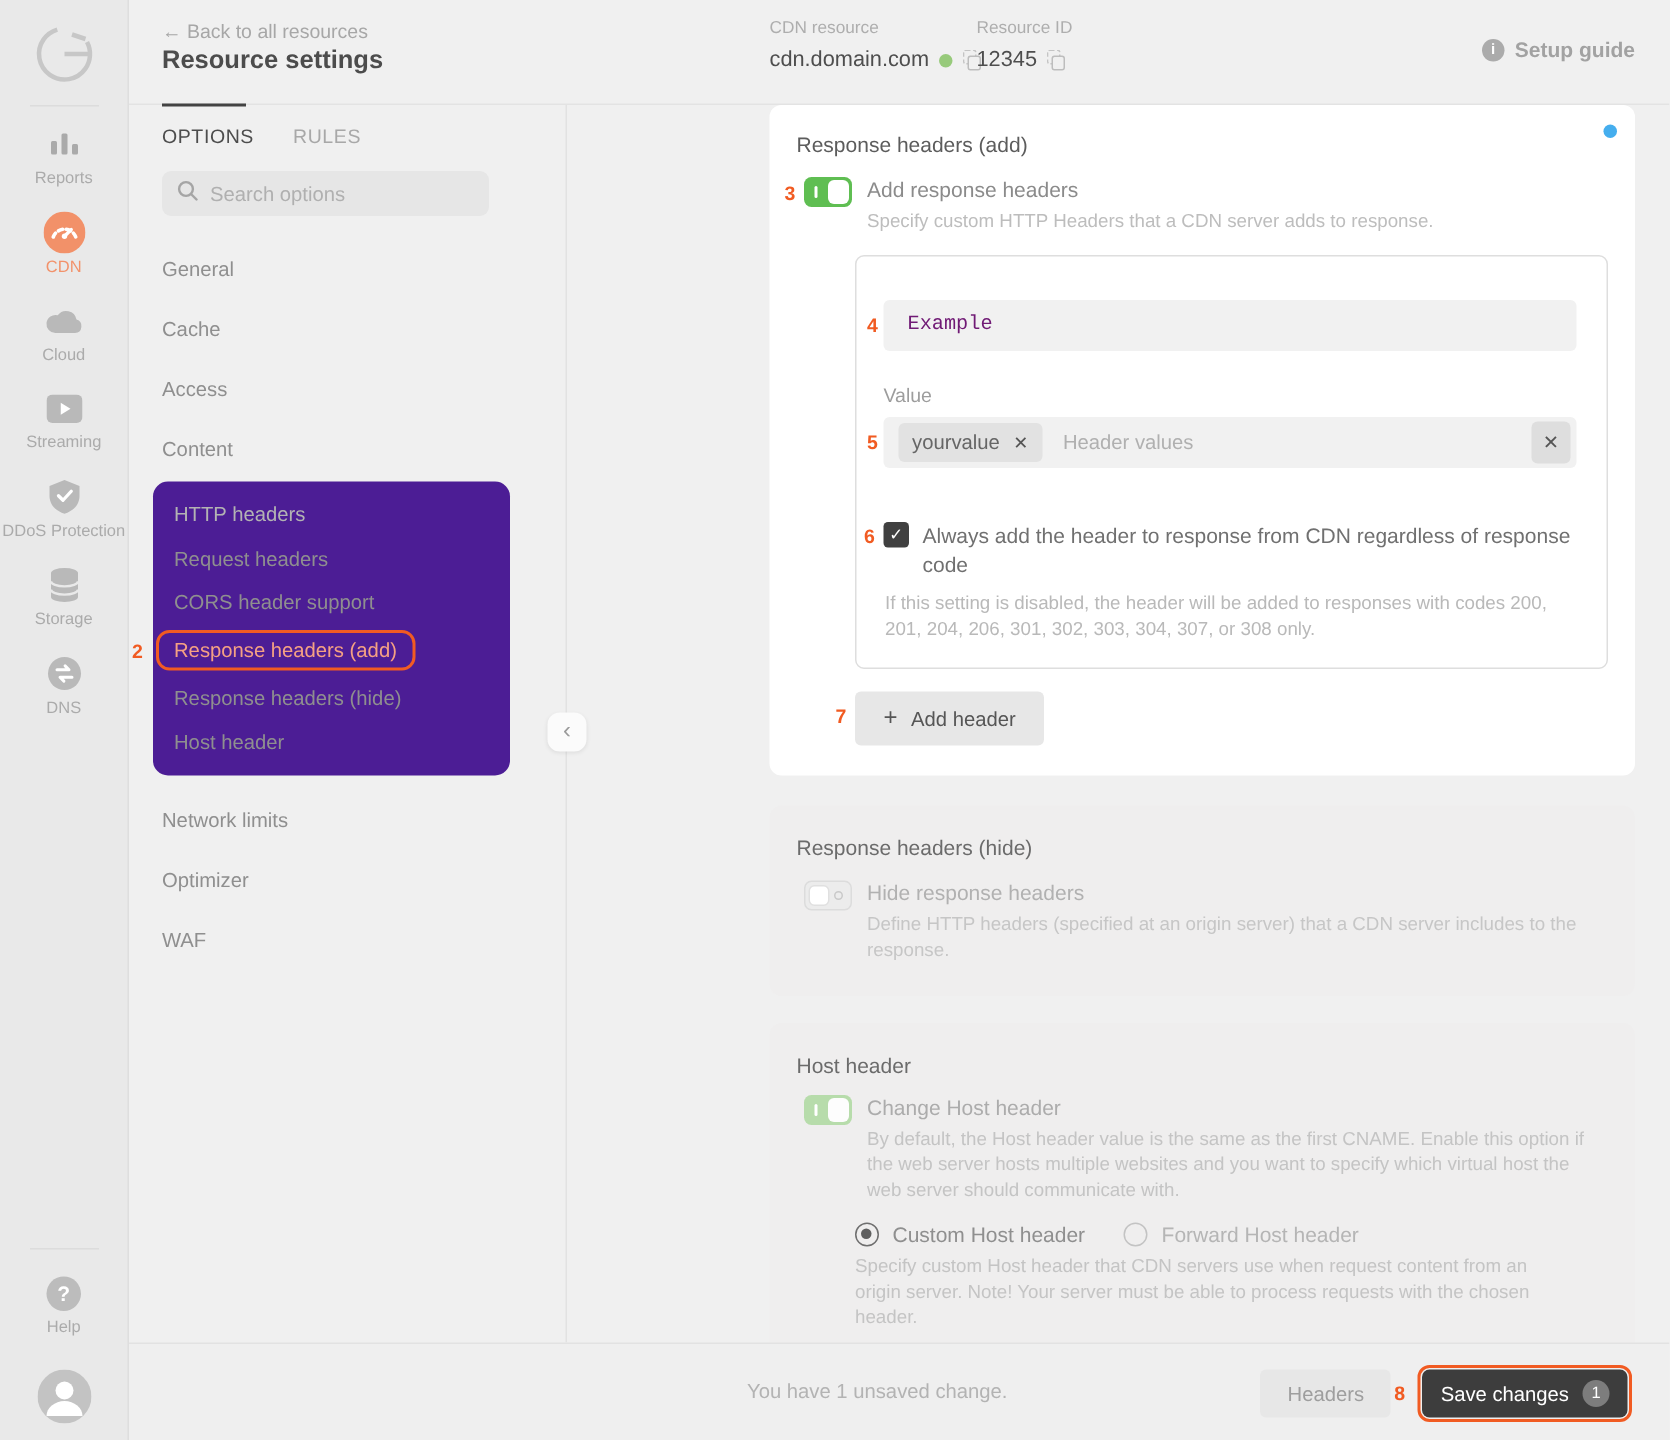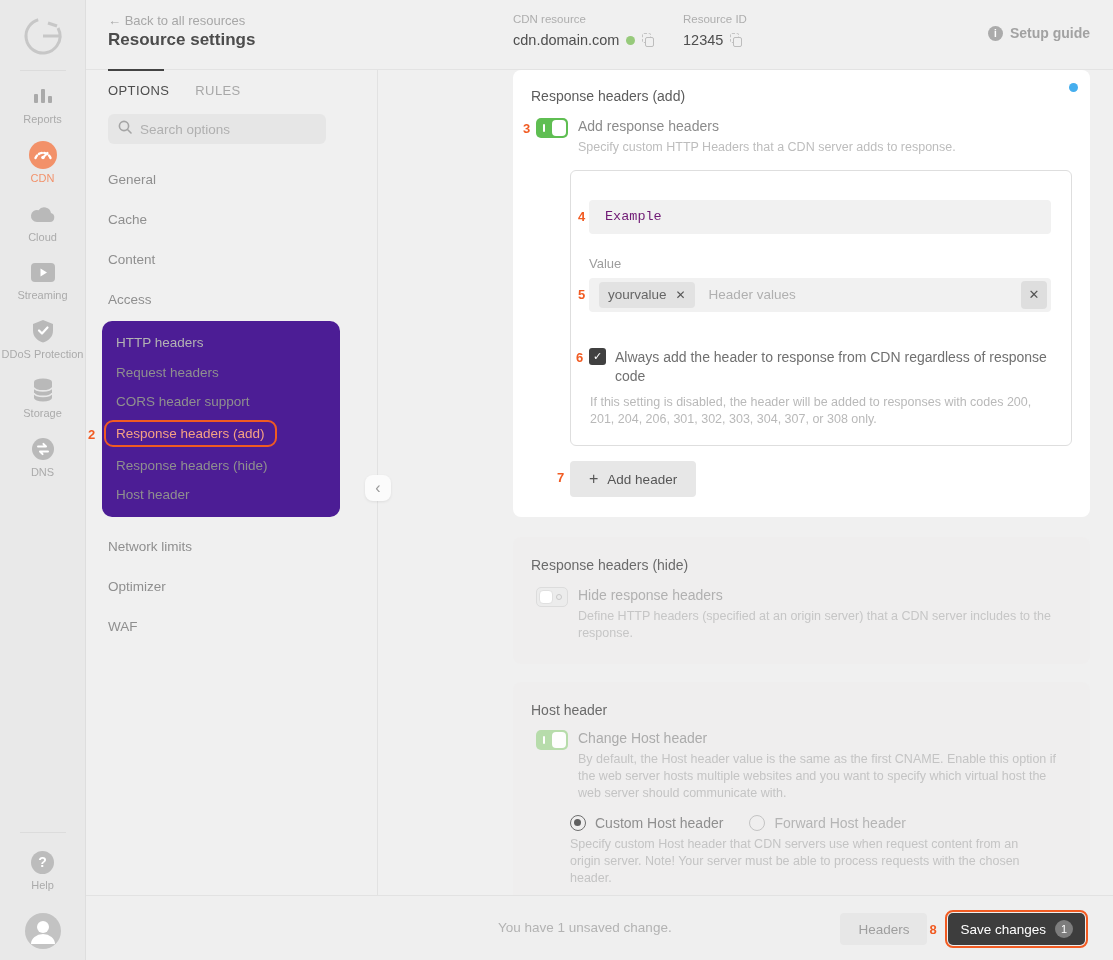--- a/index.html
+++ b/index.html
@@ -248,21 +248,21 @@
     <div class="rvalue">
       <span>cdn.domain.com</span>
       <span class="dot" style="width:9px;height:9px;background:#97ca7b;"></span>
       <span class="copy-ic">
           <span class="b1"></span>
           <span class="b2"></span>
         </span>
     </div>
   </div>
 
-  <div class="res-block" style="left:597px;">
+  <div class="res-block" style="left:565px;">
     <div class="rlabel">Resource ID</div>
     <div class="rvalue">
       <span>12345</span>
       <span class="copy-ic">
           <span class="b1"></span>
           <span class="b2"></span>
         </span>
     </div>
   </div>
 
@@ -287,22 +287,22 @@
           <circle cx="6" cy="6" r="4.6" fill="none" stroke="#a5a5a5" stroke-width="1.6"></circle>
           <line x1="9.5" y1="9.5" x2="13" y2="13" stroke="#a5a5a5" stroke-width="1.6" stroke-linecap="round"></line>
         </svg>
       </span>
       <input type="text" placeholder="Search options" style="">
     </div>
 
     <ul class="menu-list">
       <li>General</li>
       <li>Cache</li>
+      <li>Access</li>
       <li>Content</li>
-      <li>Access</li>
     </ul>
 
     <div class="menu-group">
       <div class="grow ghead">HTTP headers</div>
       <div class="grow">Request headers</div>
       <div class="grow">CORS header support</div>
       <div class="grow" style="height:34px;">
         <span class="active-outline">
           <span class="num" style="left:-18px;top:50%;transform:translateY(-50%);">2</span>
           <span>Response headers (add)</span>

